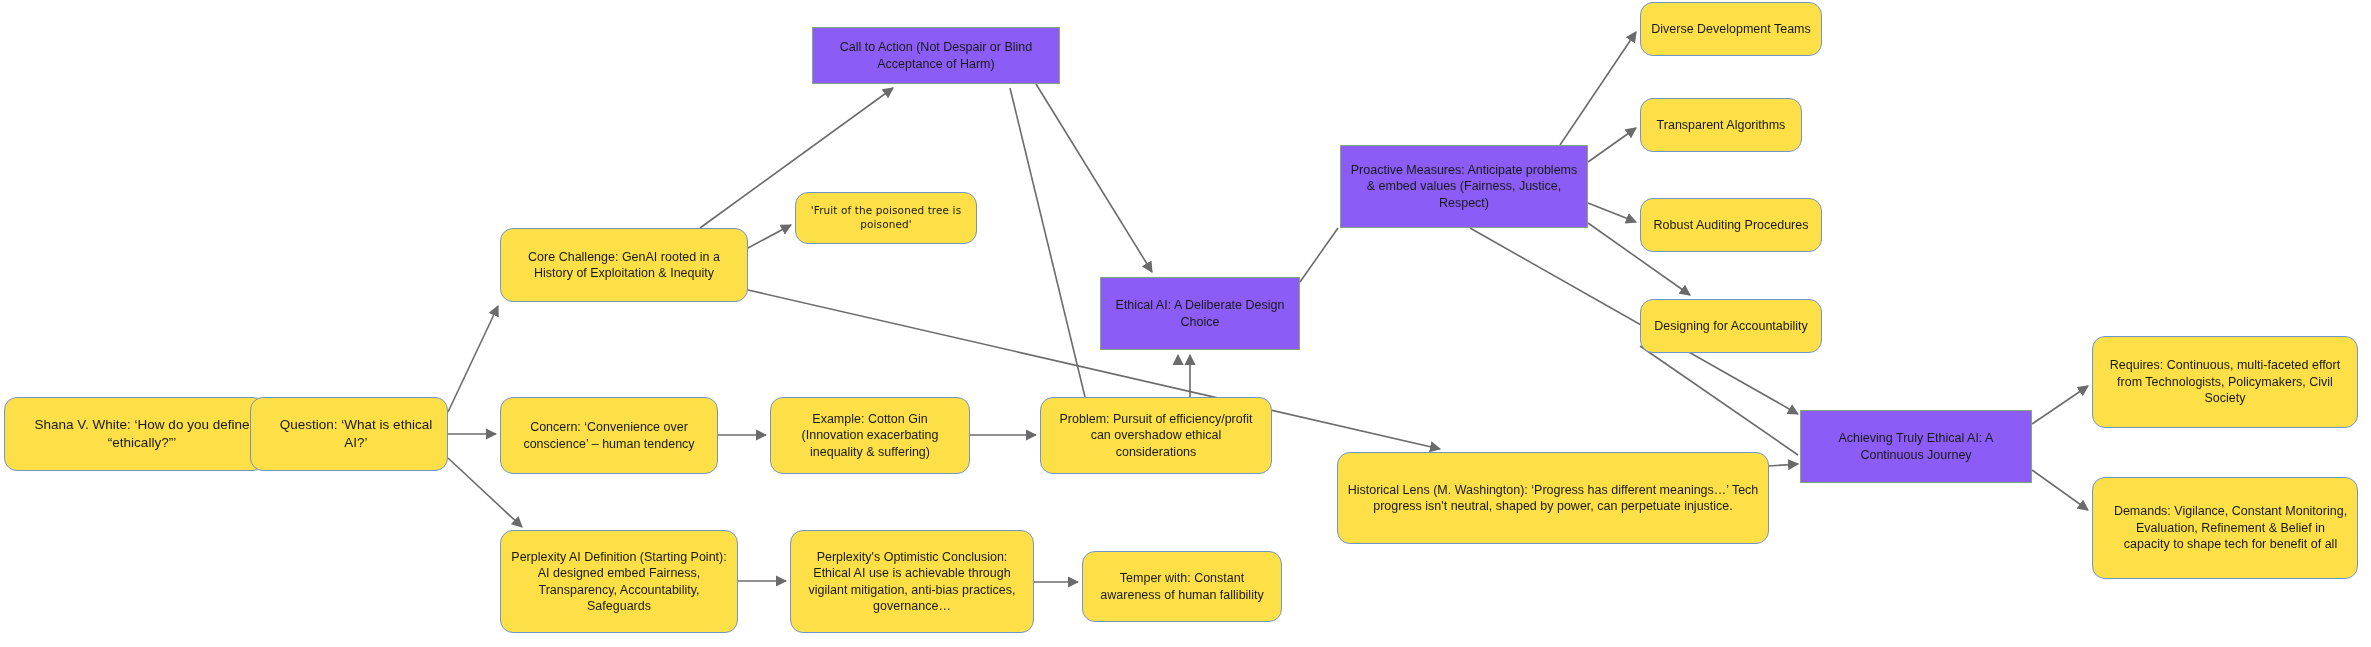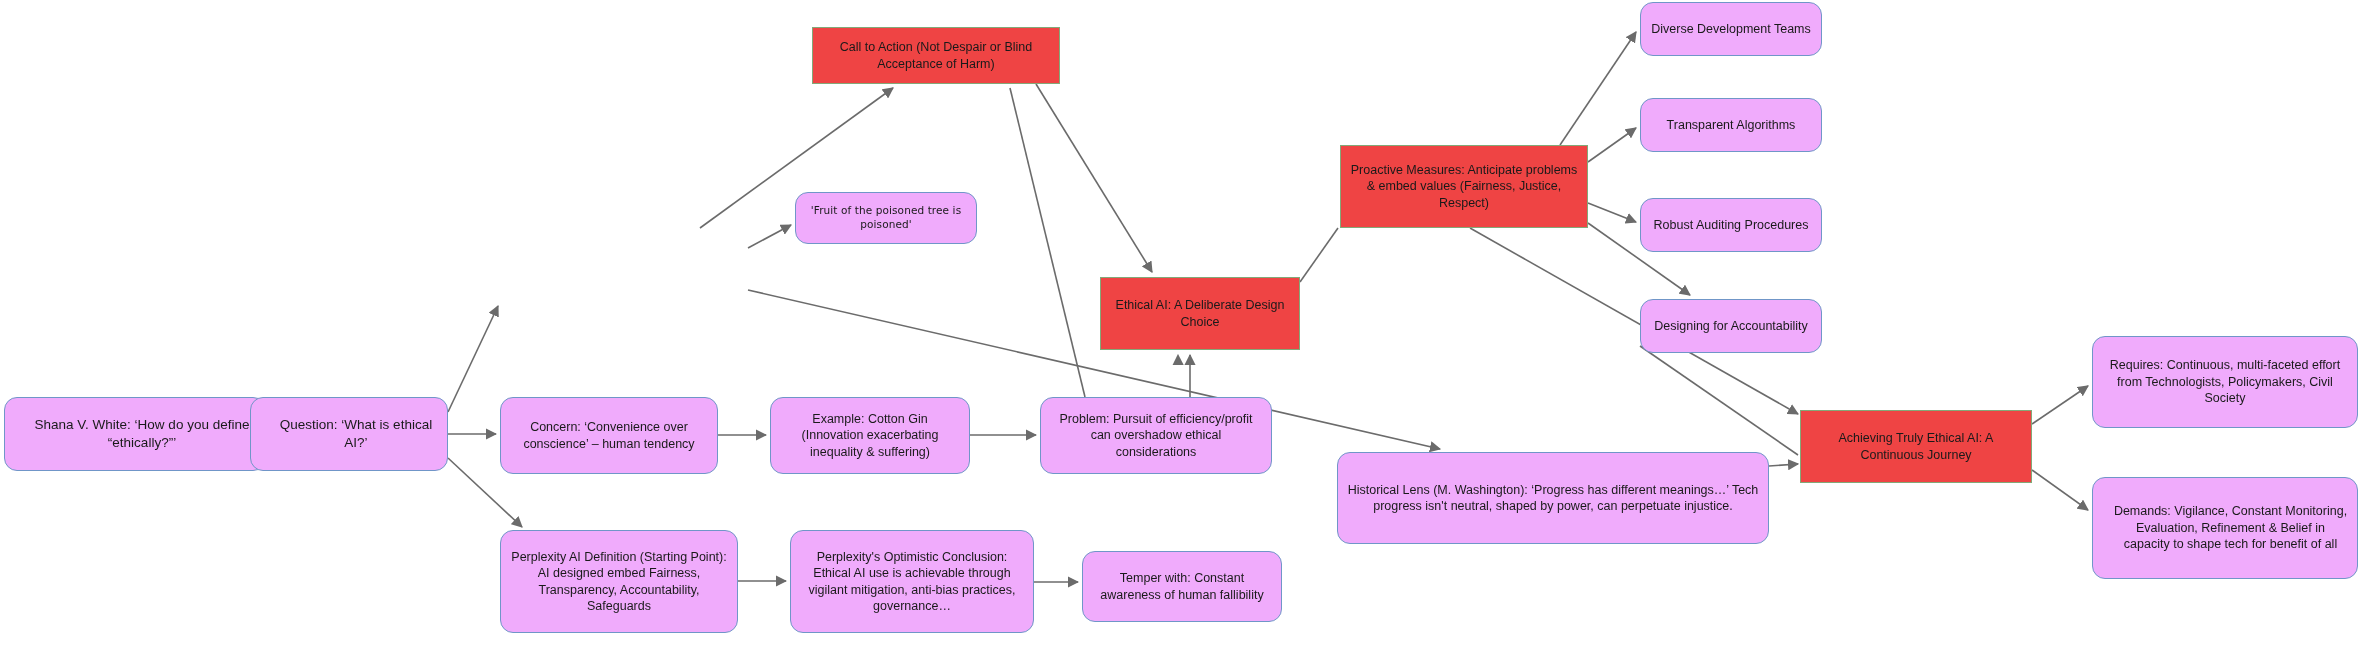--- a/index.html
+++ b/index.html
@@ -28,27 +28,27 @@
     display: flex;
     align-items: center;
     justify-content: center;
     text-align: center;
     color: #1a1a1a;
     line-height: 1.32;
     padding: 4px 9px;
     z-index: 2;
   }
   .node-blue {
-    background: #f0abfc;
+    background: #fde047;
     border: 1px solid #7096c8;
     border-radius: 13px;
     align-items: center;
   }
   .node-green {
-    background: #ef4444;
+    background: #8b5cf6;
     border: 1px solid #83a878;
     border-radius: 0px;
   }
   .node span {
     display: block;
     width: 100%;
   }
   .fs13 { font-size: 13.5px; padding-left: 23px; }
   .fs12 { font-size: 12.5px; }
   .quote-node {
@@ -121,20 +121,23 @@
   </svg>
 
   <div class="node node-blue fs13" style="left:4px;  top:397px; width:262px; height:74px;">
     <span>Shana V. White: ‘How do you define “ethically?”’</span>
   </div>
 
   <div class="node node-blue fs13" style="left:250px; top:397px; width:198px; height:74px;">
     <span>Question: ‘What is ethical AI?’</span>
   </div>
 
+  <div class="node node-blue fs12" style="left:500px; top:228px; width:248px; height:74px;">
+    <span>Core Challenge: GenAI rooted in a History of Exploitation &amp; Inequity</span>
+  </div>
 
   <div class="node node-blue fs12" style="left:500px; top:397px; width:218px; height:77px;">
     <span>Concern: ‘Convenience over conscience’ – human tendency</span>
   </div>
 
   <div class="node node-blue fs12" style="left:500px; top:530px; width:238px; height:103px;">
     <span>Perplexity AI Definition (Starting Point): AI designed embed Fairness, Transparency, Accountability, Safeguards</span>
   </div>
 
   <div class="node node-blue quote-node" style="left:795px; top:192px; width:182px; height:52px;">
@@ -170,21 +173,21 @@
   </div>
 
   <div class="node node-blue fs12" style="left:1337px; top:452px; width:432px; height:92px;">
     <span>Historical Lens (M. Washington): ‘Progress has different meanings…’ Tech progress isn't neutral, shaped by power, can perpetuate injustice.</span>
   </div>
 
   <div class="node node-blue fs12" style="left:1640px; top:2px; width:182px; height:54px;">
     <span>Diverse Development Teams</span>
   </div>
 
-  <div class="node node-blue fs12" style="left:1640px; top:98px; width:182px; height:54px;">
+  <div class="node node-blue fs12" style="left:1640px; top:98px; width:162px; height:54px;">
     <span>Transparent Algorithms</span>
   </div>
 
   <div class="node node-blue fs12" style="left:1640px; top:198px; width:182px; height:54px;">
     <span>Robust Auditing Procedures</span>
   </div>
 
   <div class="node node-blue fs12" style="left:1640px; top:299px; width:182px; height:54px;">
     <span>Designing for Accountability</span>
   </div>

